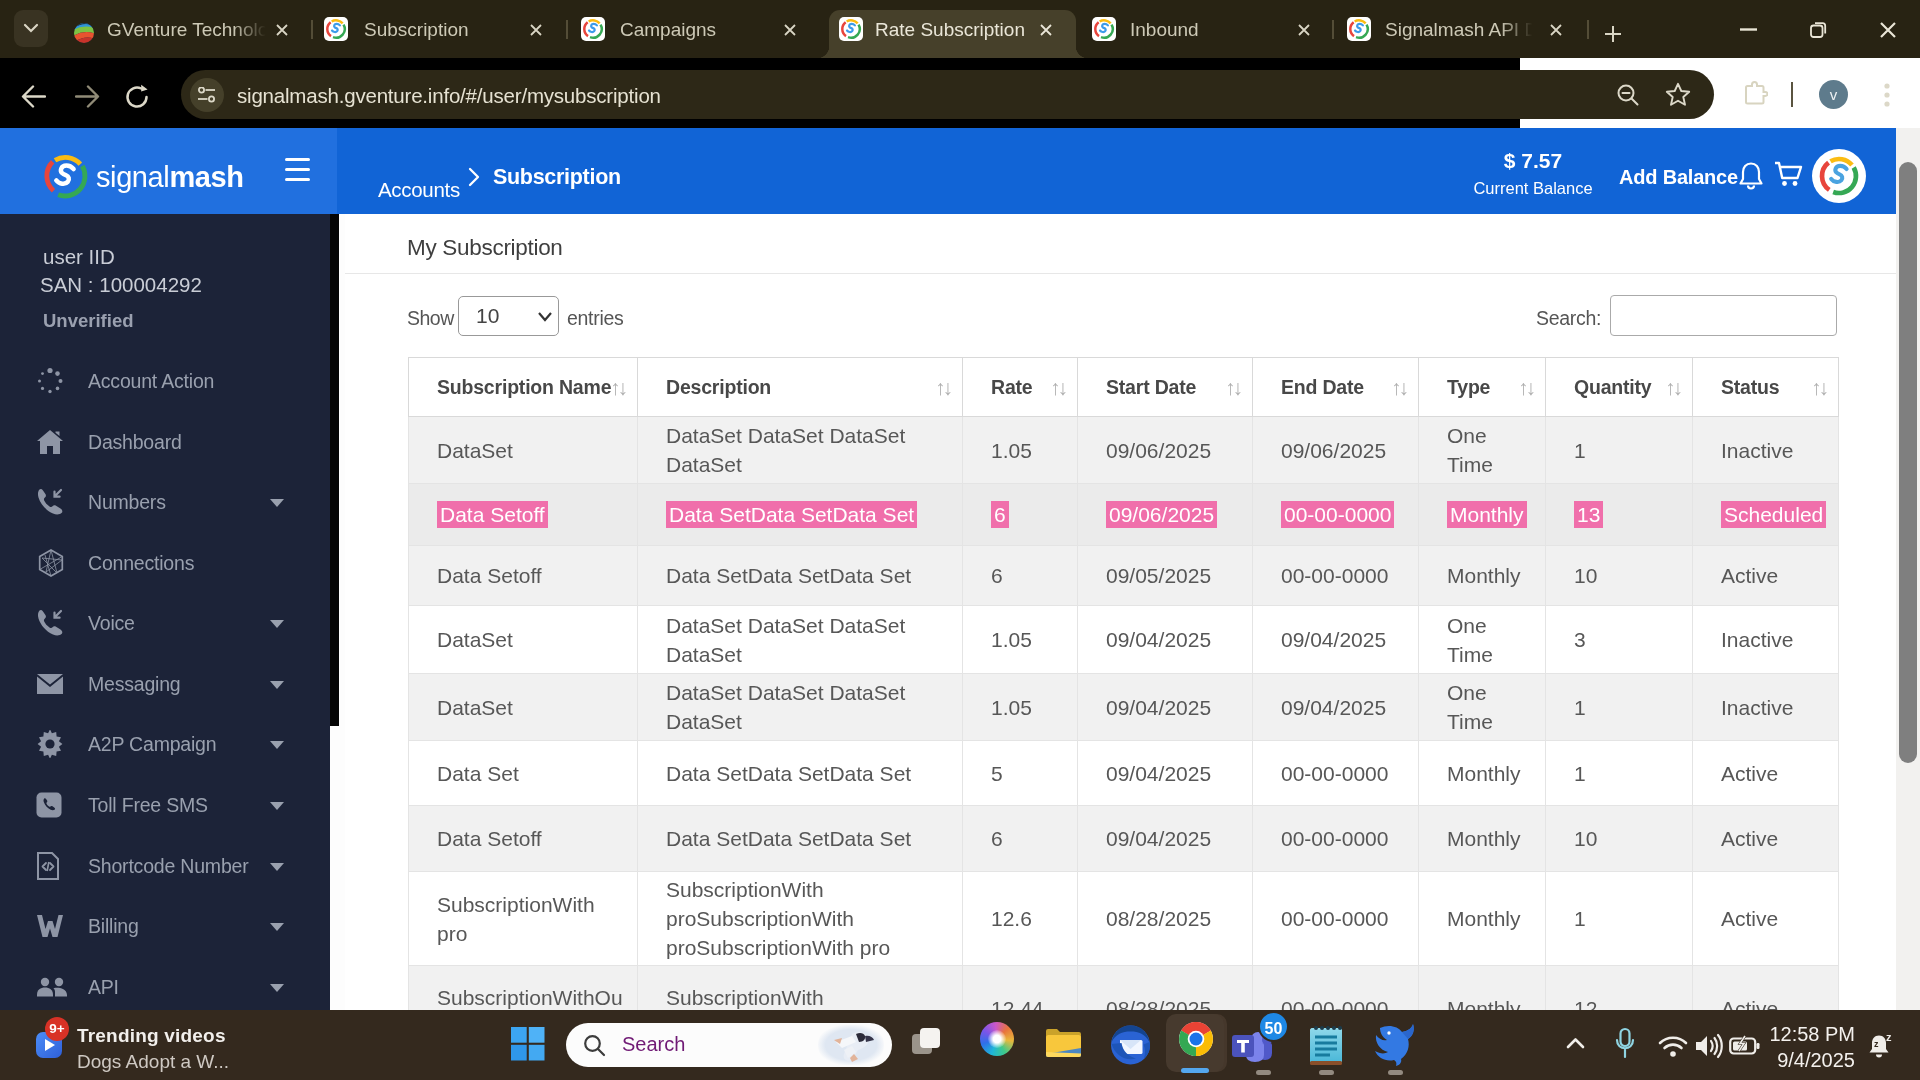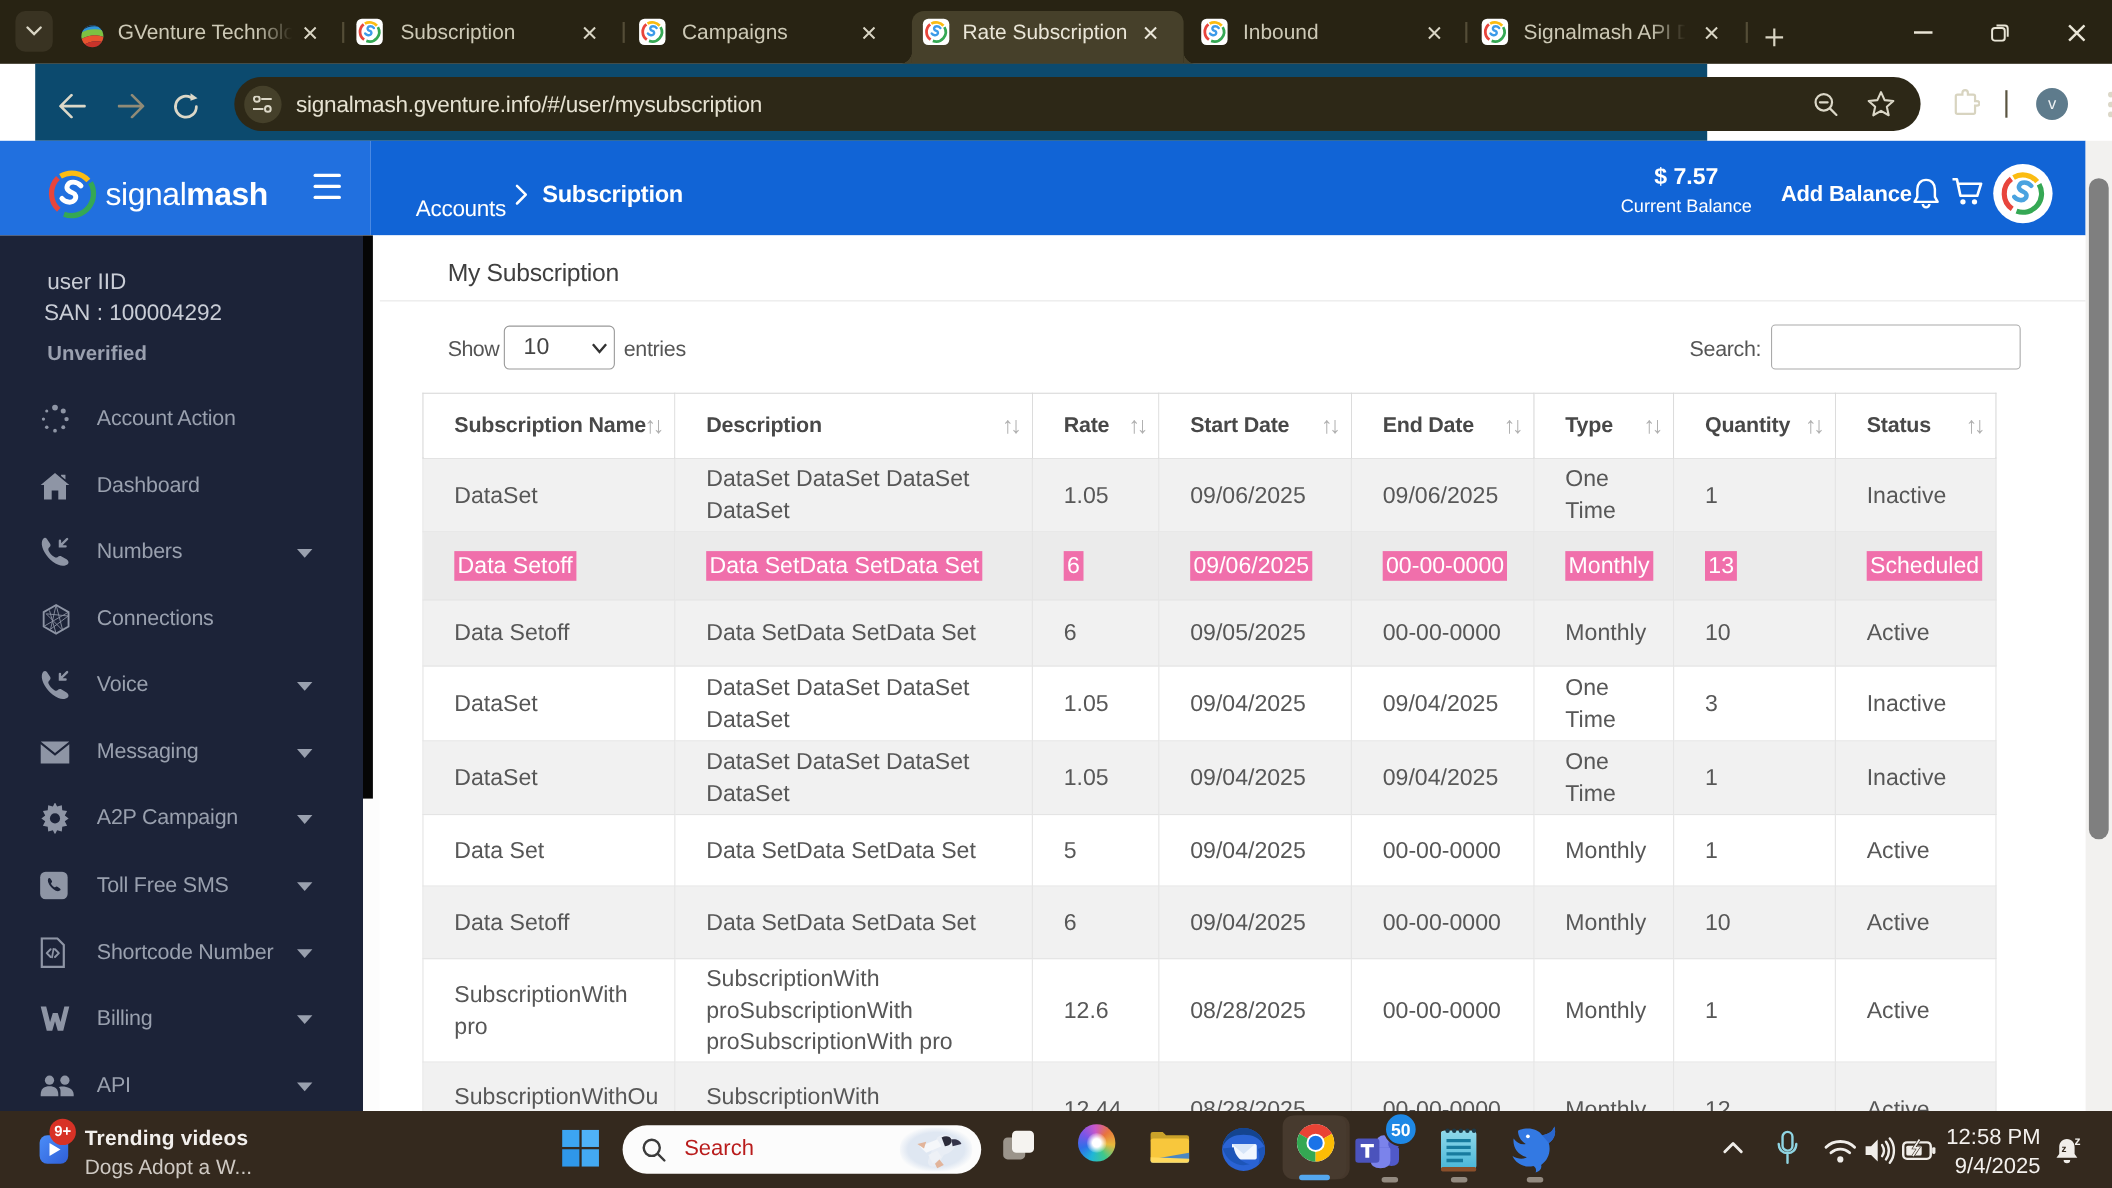--- a/index.html
+++ b/index.html
@@ -3,21 +3,21 @@
 <meta charset="utf-8">
 <style>
   * { margin:0; padding:0; box-sizing:border-box; }
   html,body { width:1920px; height:1080px; overflow:hidden; background:#fff;
     font-family:"Liberation Sans", sans-serif; }
   .abs { position:absolute; }
   #stage { position:relative; width:1920px; height:1080px; overflow:hidden; }
 
   
   #tabstrip { left:0; top:0; width:1920px; height:58px; background:#282313; }
-  #toolbar  { left:0; top:58px; width:1520px; height:70px; background:#0c4a6e;margin-left:32px; }
+  #toolbar  { left:0; top:58px; width:1520px; height:70px; background:#000000; }
   .tabtitle { font-size:19px; color:#cdc9b6; white-space:nowrap; overflow:hidden; }
   .tabsep { width:2px; height:19px; top:20px; background:#544d37; }
   .fav { width:24px; height:24px; border-radius:5px; background:#fff; }
 
   
   #hdrL { left:0; top:128px; width:337px; height:86px; background:#2170df; }
   #hdrR { left:337px; top:128px; width:1559px; height:86px; background:#1164d6; }
 
   
   #sidebar { left:0; top:214px; width:330px; height:796px; background:#1c2338; }
@@ -28,21 +28,21 @@
              font-size:19.5px; color:#99a0ae; letter-spacing:-0.2px; }
   .mi svg { position:absolute; left:36px; top:50%; transform:translateY(-50%); }
   .caret { position:absolute; left:270px; top:50%; margin-top:-3px;
            width:0; height:0; border-left:7px solid transparent; border-right:7px solid transparent;
            border-top:8px solid #99a0ae; }
 
   
   #content { left:345px; top:214px; width:1551px; height:1004px; background:#fff; }
 
   
-  #tbl { left:384px; top:357px; width:1430px; border-collapse:collapse; table-layout:fixed;
+  #tbl { left:408px; top:357px; width:1430px; border-collapse:collapse; table-layout:fixed;
          font-size:21px; color:#575757;padding-left:11px; }
   #tbl th, #tbl td { border:1px solid #e4e4e4; vertical-align:middle; padding:0 0 0 28px;
                      text-align:left; font-weight:normal; line-height:29px; }
   #tbl thead th { color:#484848; font-weight:bold; background:#fff; position:relative;
                   border-color:#d9d9d9; height:59px; font-size:19.5px; letter-spacing:-0.2px; }
   #tbl .g td { background:#f1f1f1; }
   #tbl .s td { background:#ebebeb; }
   .sort { position:absolute; right:12px; top:50%; transform:translateY(-50%);
           font-size:21px; color:#b0b0b0; letter-spacing:-3px; font-weight:normal; }
   .hl { background:#f06fab; color:#fff; padding:2px 3px; }
@@ -490,21 +490,21 @@
         <rect x="17.8" y="0" width="15.7" height="15.7" fill="#4fb2f7"></rect>
       <rect x="0" y="17.8" width="15.7" height="15.7" fill="#2f97ea"></rect>
         <rect x="17.8" y="17.8" width="15.7" height="15.7" fill="#43a9f2"></rect>
     </svg>
 
     <div class="abs" style="left:566px;top:13px;width:326px;height:44px;border-radius:22px;background:#fcfcfc">
       <svg class="abs" style="left:17px;top:11px" width="23" height="23">
         <circle cx="9.5" cy="9.5" r="7.3" fill="none" stroke="#3c3c3c" stroke-width="2.2"></circle>
         <path d="M15 15 L21 21" stroke="#3c3c3c" stroke-width="2.2" stroke-linecap="round"></path>
       </svg>
-      <div class="abs" style="left:56px;top:10px;font-size:20px;color:#b91c1c">Search</div>
+      <div class="abs" style="left:56px;top:10px;font-size:20px;color:#701a75">Search</div>
       <div class="abs" style="left:252px;top:2px;width:66px;height:40px;border-radius:20px;background:radial-gradient(ellipse at 50% 50%,#dfe7f2 55%,rgba(223,231,242,0) 75%)"></div>
       <svg class="abs" style="left:256px;top:3px" width="60" height="38">
         <path d="M30 8 C36 4 44 6 46 12 C48 18 42 22 36 24 L30 34 C26 36 20 34 22 28 L26 18 Z" fill="#e8edf5"></path>
         <path d="M14 16 L30 10 L34 16 L20 22 Z" fill="#f5f7fa"></path>
         <path d="M34 8 C38 6 42 7 43 10 C44 13 41 16 37 16 Z" fill="#2b2b3a"></path>
         <path d="M43 10 C47 9 51 11 52 14 L44 16 Z" fill="#35354a"></path>
         <path d="M22 24 L30 20 L34 26 L26 32 Z" fill="#eef1f6"></path>
         <path d="M12 14 L20 12 L18 18 Z" fill="#e2b49a"></path>
         <path d="M28 32 L32 28 L36 33 L30 36 Z" fill="#e2b49a"></path>
       </svg>

